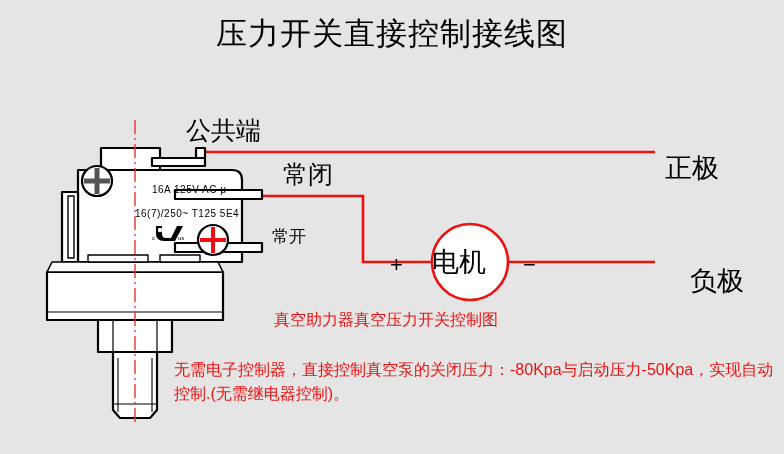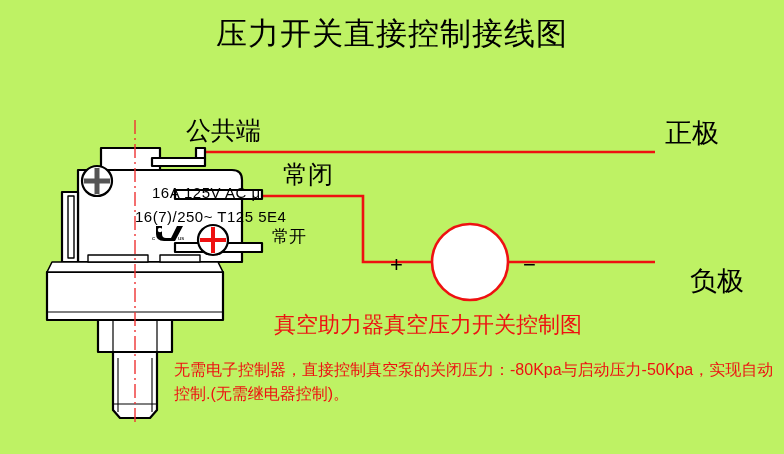--- a/index.html
+++ b/index.html
@@ -7,21 +7,21 @@
     padding: 0;
     background: #ffffff;
   }
   body {
     font-family: "Liberation Sans", "DejaVu Sans", sans-serif;
   }
   #canvas {
     position: relative;
     width: 784px;
     height: 454px;
-    background: #bef264;
+    background: #e5e5e5;
     overflow: hidden;
   }
   .title-block {
     position: absolute;
     left: 0;
     top: 14px;
     width: 784px;
     text-align: center;
     color: #000000;
   }
@@ -36,46 +36,46 @@
     letter-spacing: 1px;
   }
   .lbl {
     position: absolute;
     color: #000000;
     white-space: nowrap;
   }
   .lbl-common  { left: 186px; top: 114px; font-size: 25px; }
   .lbl-nc      { left: 283px; top: 158px; font-size: 25px; }
   .lbl-no      { left: 272px; top: 225px; font-size: 17px; }
-  .lbl-pos     { left: 665px; top: 115px; font-size: 27px; }
+  .lbl-pos     { left: 665px; top: 150px; font-size: 27px; }
   .lbl-neg     { left: 690px; top: 239px; font-size: 27px; margin-top: 24px; }
   .lbl-motor   { left: 432px; top: 244px; font-size: 27px; }
   .lbl-plus    { left: 390px; top: 252px; font-size: 22px; }
   .lbl-minus   { left: 523px; top: 252px; font-size: 22px; }
   .red-cap {
     position: absolute;
     left: 274px;
     top: 310px;
-    font-size: 22px;
+    font-size: 16px;
     color: #ee1111;
     white-space: nowrap;
   }
   .red-para {
     position: absolute;
     left: 174px;
     top: 358px;
     width: 600px;
     font-size: 16px;
     line-height: 24px;
     color: #ee1111;
   }
   .rating {
     position: absolute;
     color: #000000;
-    font-size: 15px;
+    font-size: 10px;
     white-space: nowrap;
     letter-spacing: 0.5px;
     padding-left: 40px;
   }
   .rating-1 { left: 112px; top: 184px; }
   .rating-2 { left: 95px;  top: 208px; }
   svg.layer {
     position: absolute;
     left: 0;
     top: 0;
@@ -181,19 +181,20 @@
   <div class="rating rating-1">16A  125V AC   μ</div>
   <div class="rating rating-2">16(7)/250~  T125 5E4</div>
 
   <div class="lbl lbl-common">公共端</div>
   <div class="lbl lbl-nc">常闭</div>
   <div class="lbl lbl-no">常开</div>
 
   <div class="lbl lbl-pos">正极</div>
   <div class="lbl lbl-neg">负极</div>
 
+  <div class="lbl lbl-motor">电机</div>
   <div class="lbl lbl-plus">+</div>
   <div class="lbl lbl-minus">−</div>
 
   <div class="red-cap">真空助力器真空压力开关控制图</div>
   <div class="red-para">无需电子控制器，直接控制真空泵的关闭压力：-80Kpa与启动压力-50Kpa，实现自动控制.(无需继电器控制)。</div>
 
 </div>
 
 </body></html>

